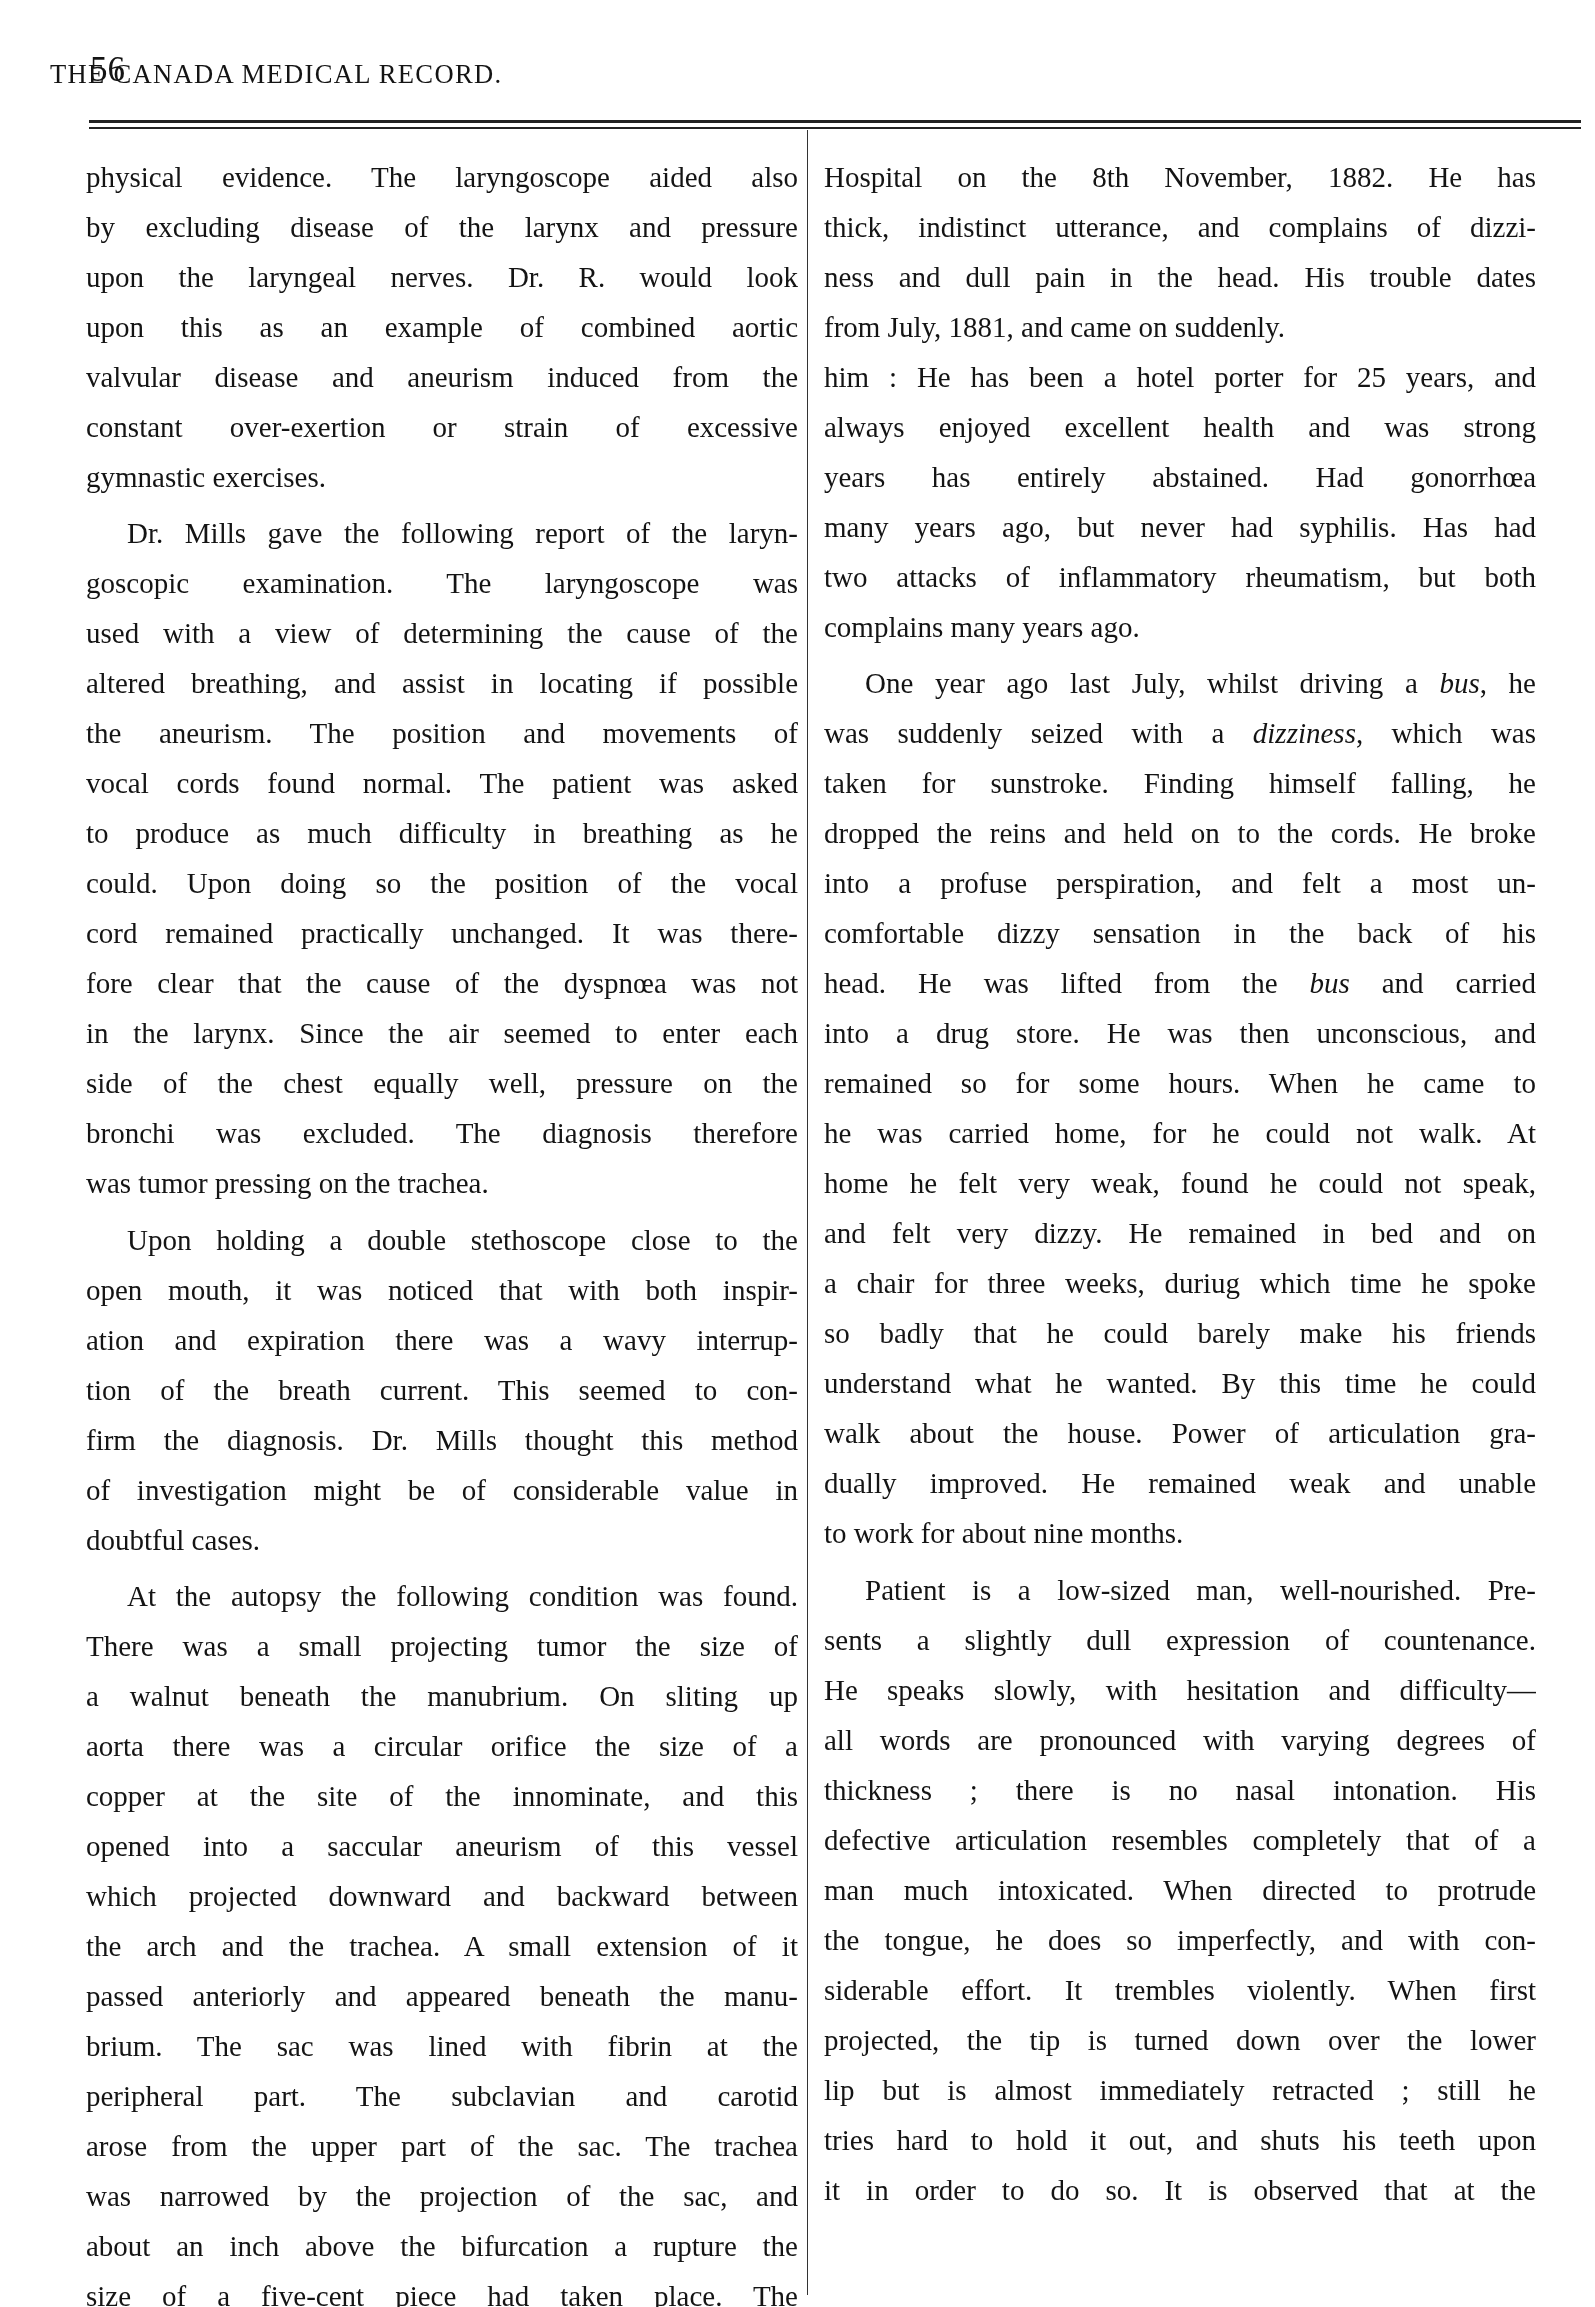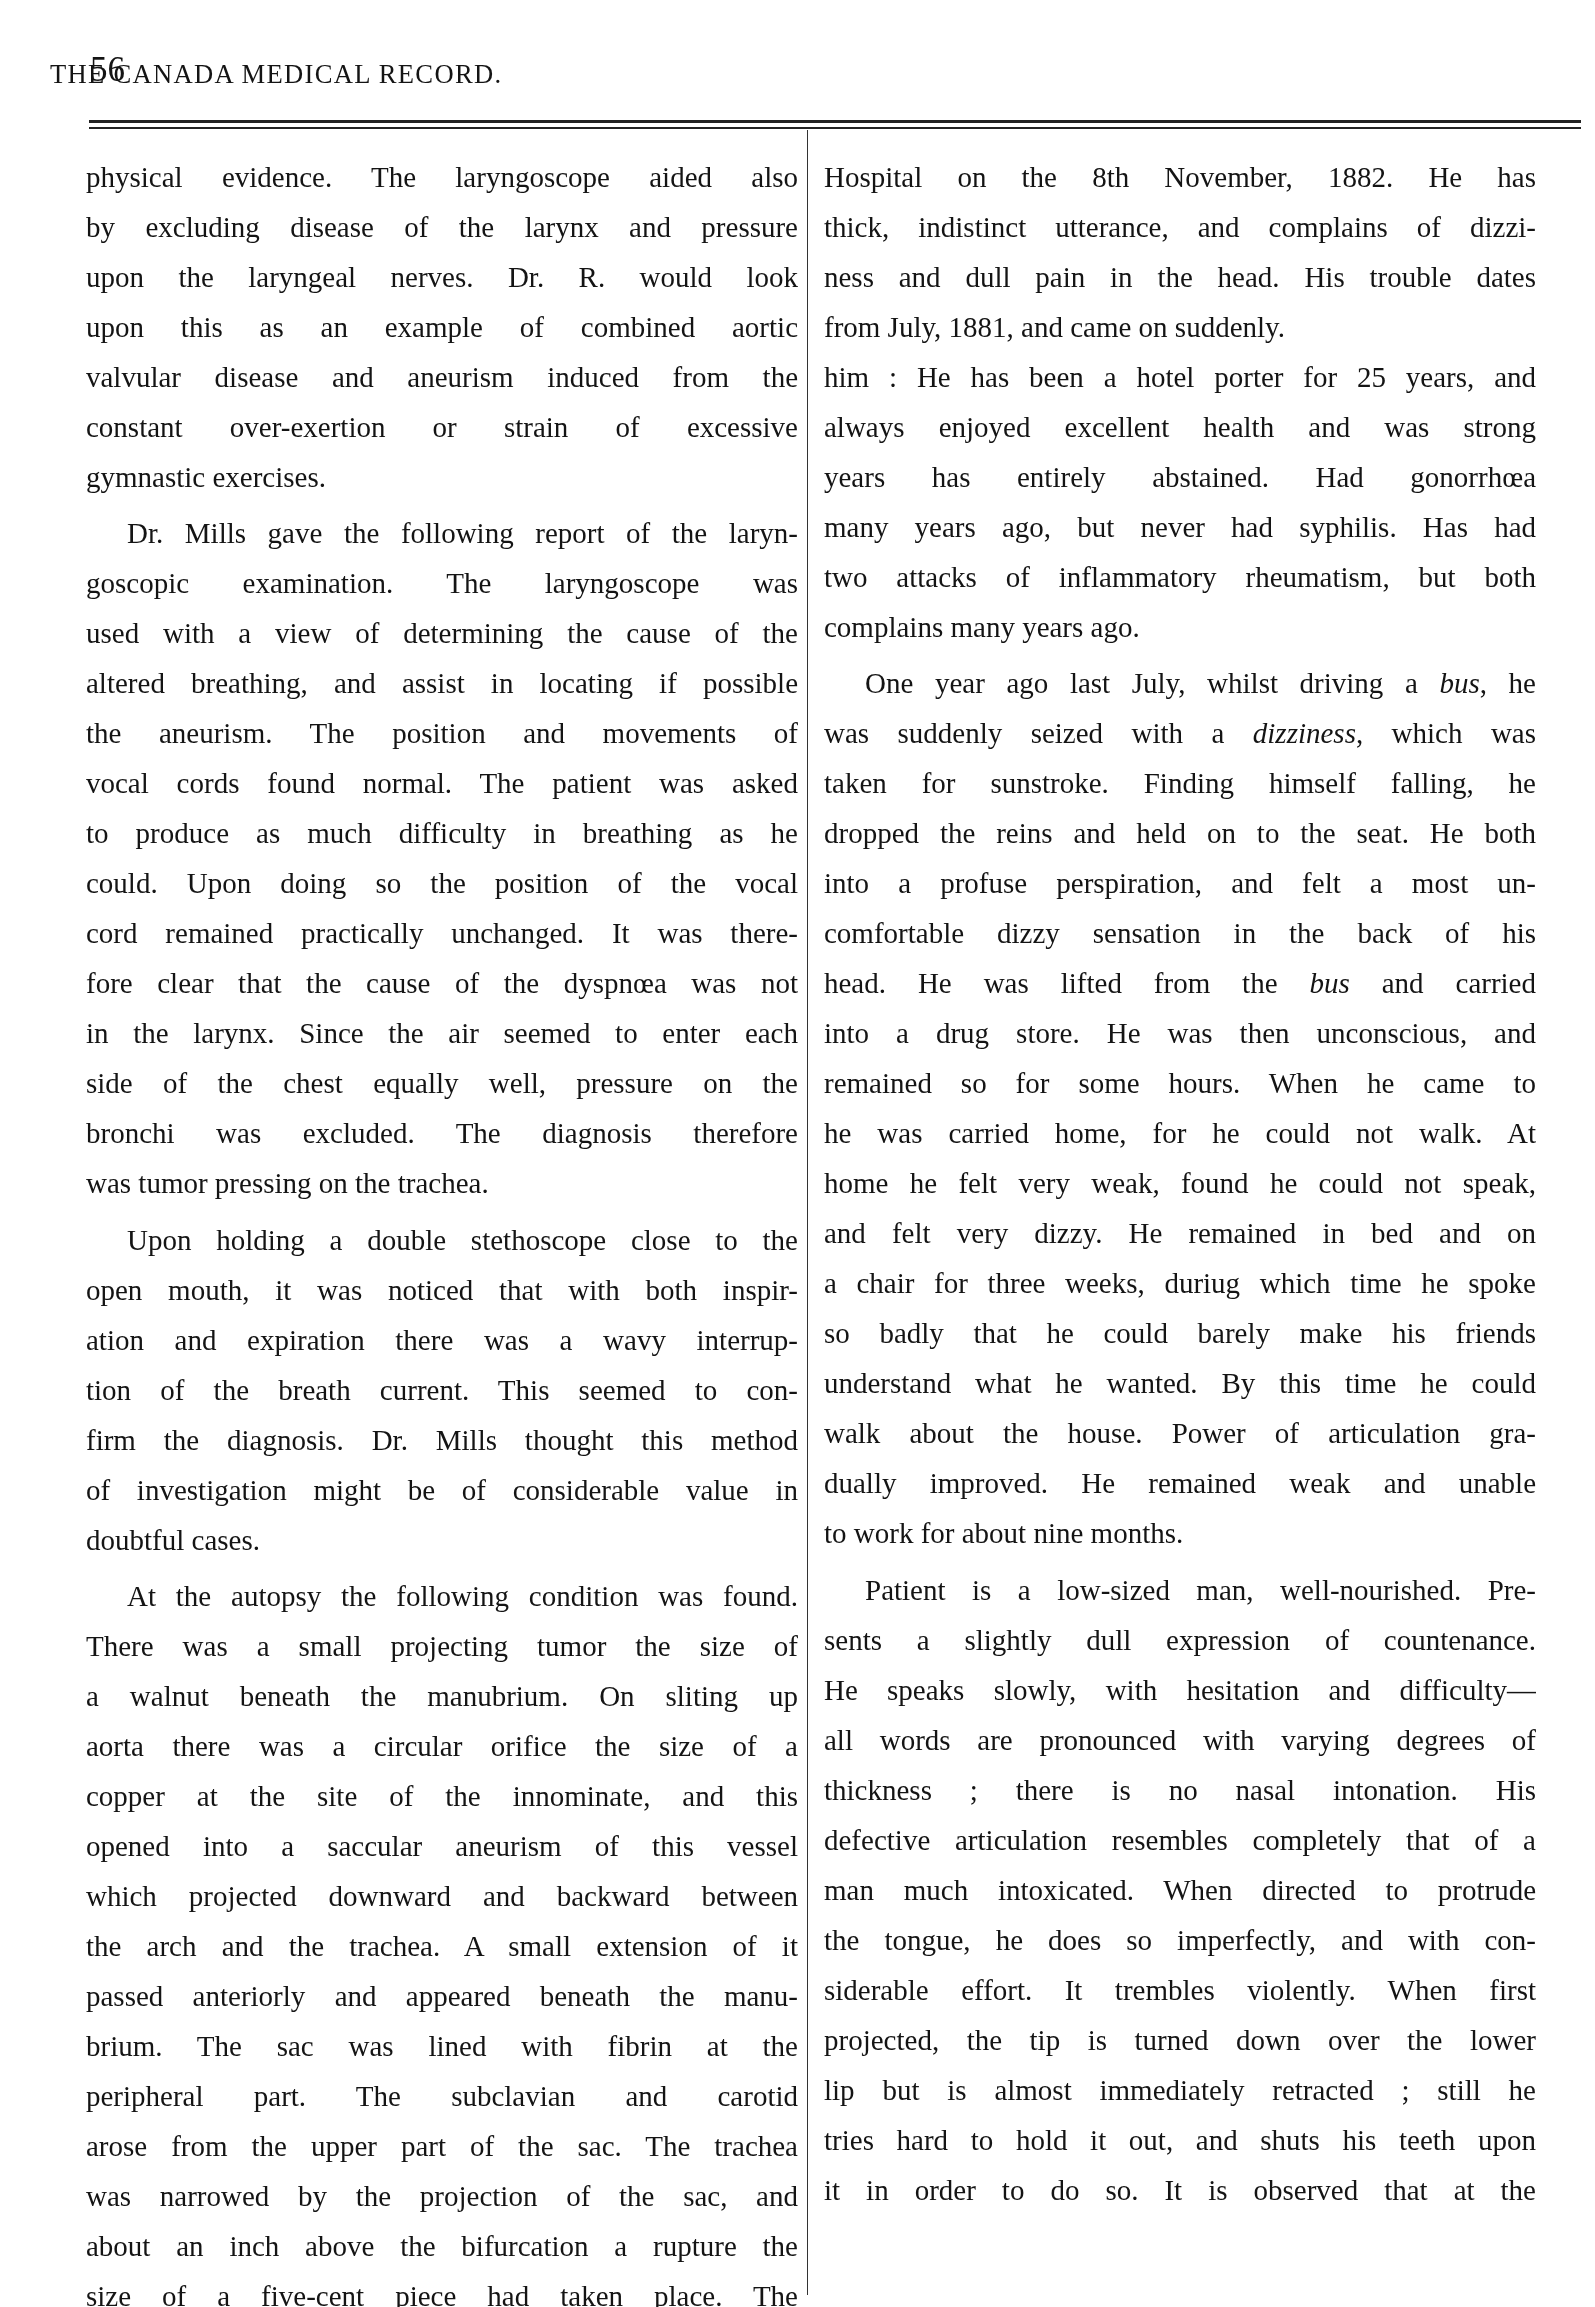--- a/index.html
+++ b/index.html
@@ -139,21 +139,21 @@
       <div class="line">always enjoyed excellent health and was strong</div>
       <div class="line">years has entirely abstained.  Had gonorrhœa</div>
       <div class="line">many years ago, but never had syphilis.  Has had</div>
       <div class="line">two attacks of inflammatory rheumatism, but both</div>
       <div class="line last">complains many years ago.</div>
     </div>
 
   <div class="line indent gap"><span>One year ago last July, whilst driving a </span><em>bus</em><span>, he</span></div>
   <div class="line"><span>was suddenly seized with a </span><em>dizziness</em><span>, which was</span></div>
   <div class="line">taken for sunstroke.  Finding himself falling, he</div>
-  <div class="line">dropped the reins and held on to the seat. He both</div>
+  <div class="line">dropped the reins and held on to the cords. He broke</div>
   <div class="line">into a profuse perspiration, and felt a most un-</div>
   <div class="line">comfortable dizzy sensation in the back of his</div>
   <div class="line"><span>head.  He was lifted from the </span><em>bus</em><span> and carried</span></div>
   <div id="bus-rest">
       <div class="line">into a drug store.  He was then unconscious, and</div>
       <div class="line">remained so for some hours.  When he came to</div>
       <div class="line">he was carried home, for he could not walk.  At</div>
       <div class="line">home he felt very weak, found he could not speak,</div>
       <div class="line">and felt very dizzy.  He remained in bed and on</div>
       <div class="line">a chair for three weeks, durіug which time he spoke</div>

